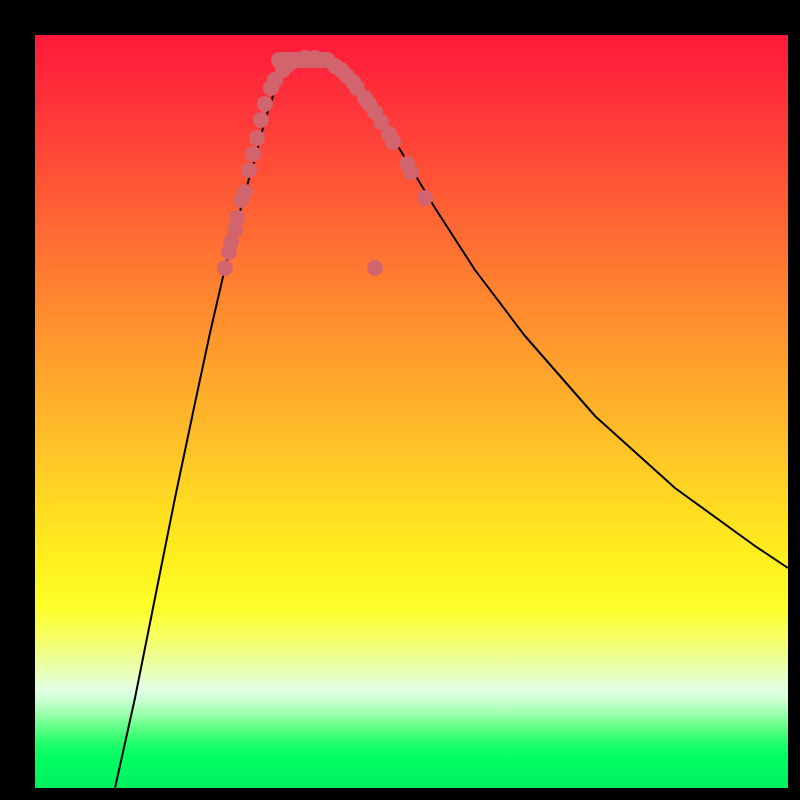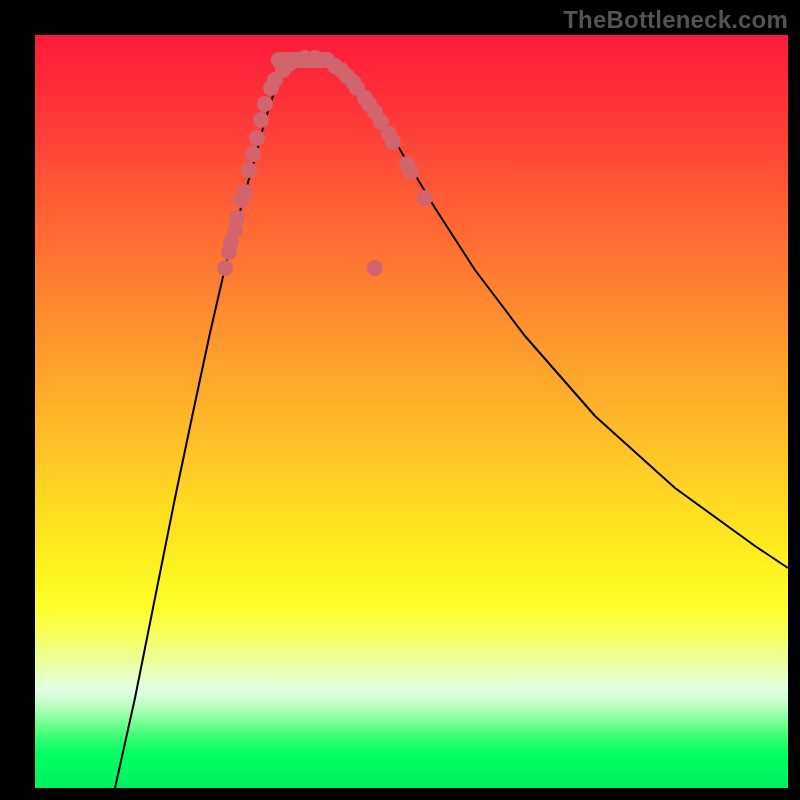--- a/index.html
+++ b/index.html
@@ -109,14 +109,13 @@
           <circle cx="346" cy="87" r="8" fill="#d1646d"></circle>
           <circle cx="354" cy="99" r="8" fill="#d1646d"></circle>
           <circle cx="358" cy="107" r="8" fill="#d1646d"></circle>
           <circle cx="372" cy="129" r="8" fill="#d1646d"></circle>
           <circle cx="376" cy="137" r="8" fill="#d1646d"></circle>
           <circle cx="390" cy="163" r="8" fill="#d1646d"></circle>
           <circle cx="340" cy="233" r="8" fill="#d1646d"></circle>
         </g>
     </svg>
   </div>
-  <div class="watermark">TheBottleneck.com</div>
 </div>
 
 </body></html>

